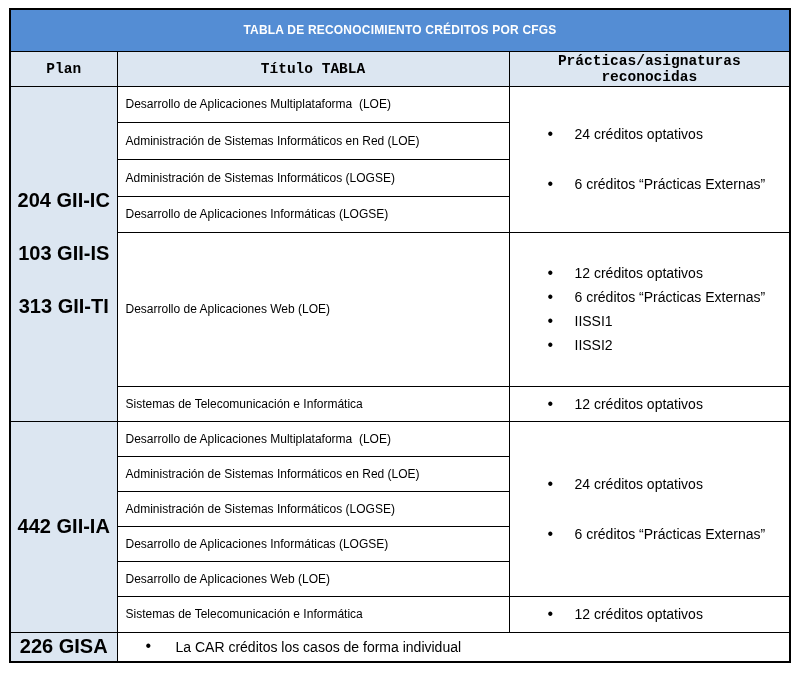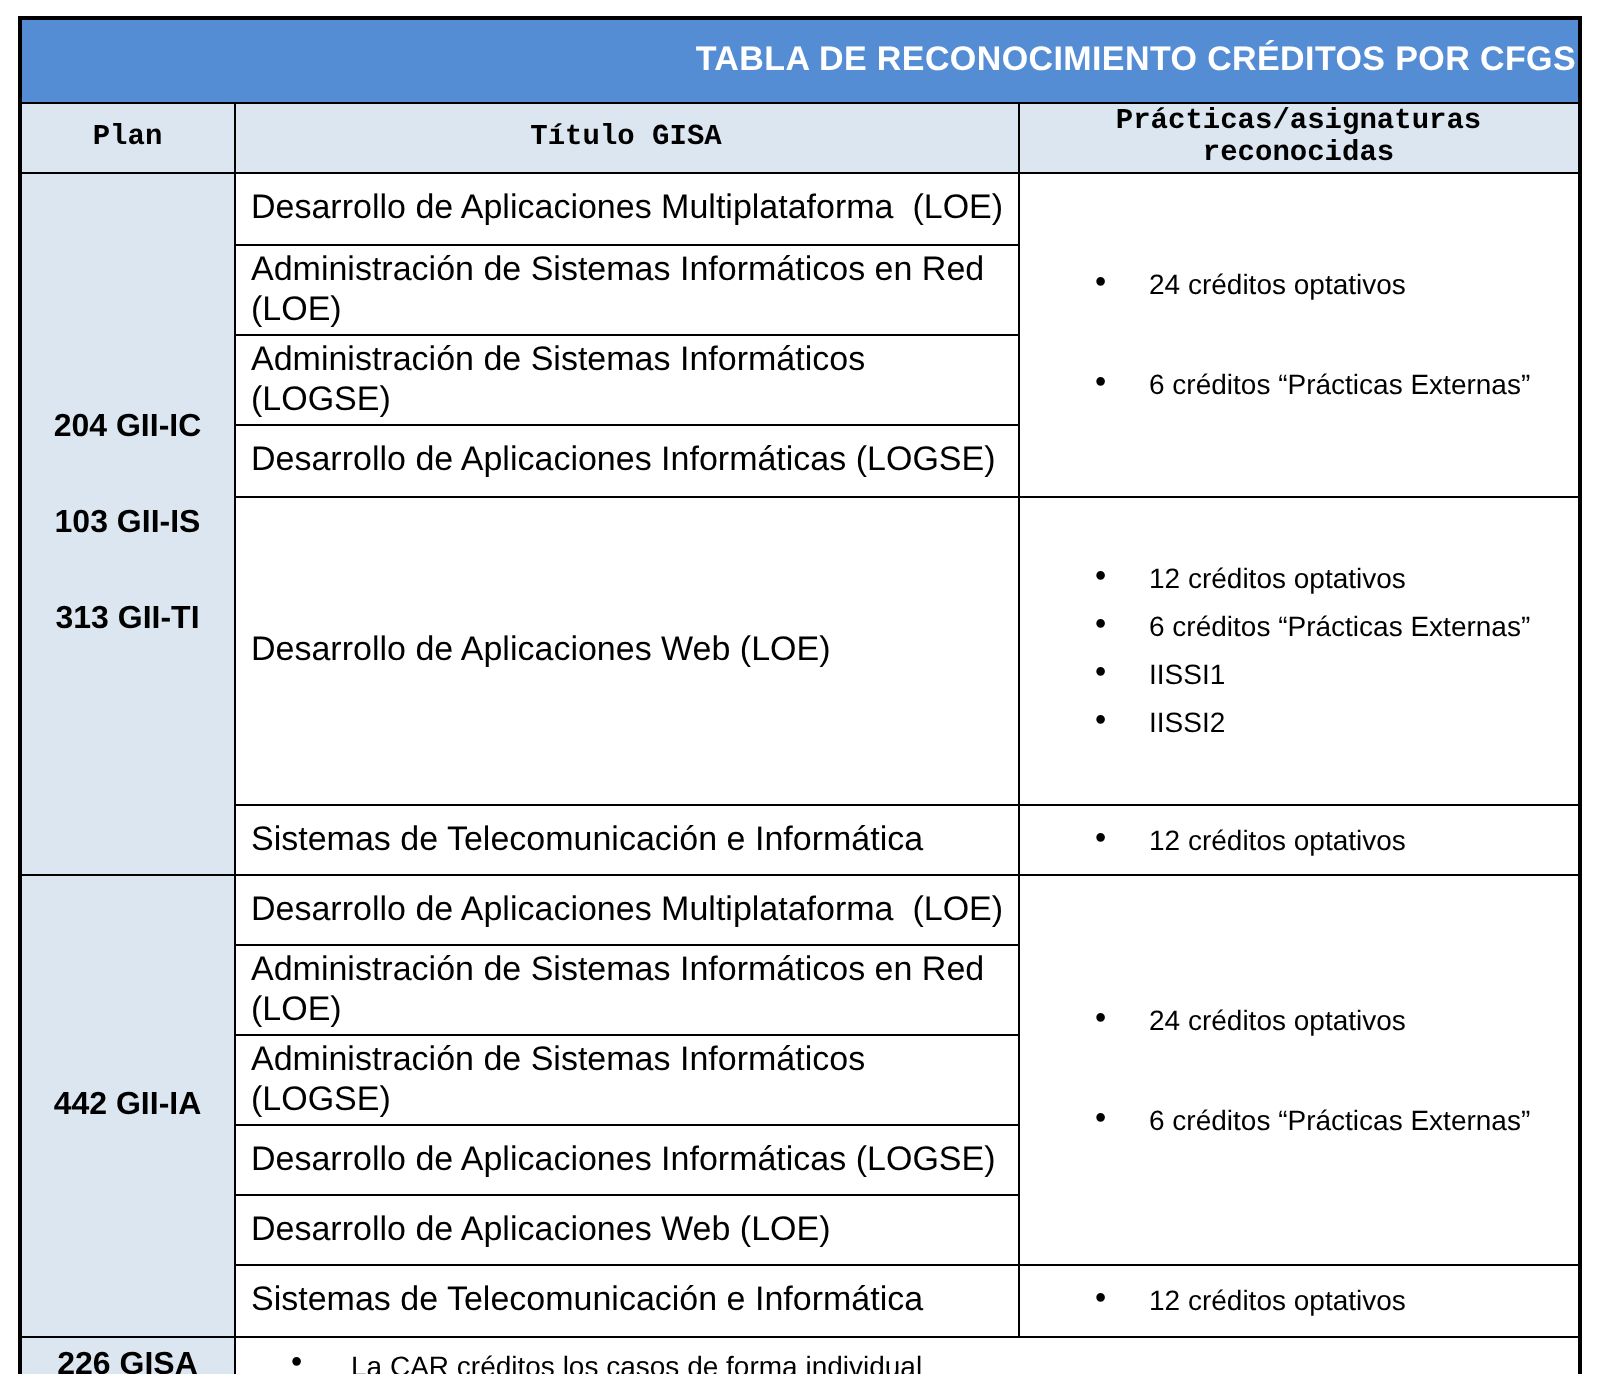--- a/index.html
+++ b/index.html
@@ -42,45 +42,45 @@
   tr.h-web{height:154px;}
   tr.h-sist{height:35px;}
   tr.h-s2{height:35px;}
   tr.h-s2sist{height:36px;}
   tr.h-gisa{height:30px;}
 
   td.title-band{
     background:var(--title-bg);
     color:var(--title-text);
     font-weight:bold;
-    font-size:17px;
-    text-align:right;
+    font-size:12px;
+    text-align:center;
     letter-spacing:.2px;
   }
   td.th{
     background:var(--header-bg);
     font-weight:bold;
     font-size:14.5px;
     text-align:center;
   }
   td.plan-cell{
     background:var(--plan-bg);
     font-weight:bold;
-    font-size:16px;
+    font-size:20px;
     text-align:center;
   }
   .plan-stack{
     display:flex;
     flex-direction:column;
     align-items:center;
     justify-content:center;
     gap:30px;
   }
   td.cfgs-cell{
-    font-size:17px;
+    font-size:12px;
     padding:2px 6px 2px 8px;
     white-space:pre-wrap;
   }
   td.credits-cell, td.note-cell{
     font-size:14px;
     padding:4px 4px;
   }
   ul.bullets{
     list-style:none;
     margin:0;
@@ -128,21 +128,21 @@
       <col class="c-creditos">
     </colgroup>
 
     <tbody>
         <tr class="h-title">
       <td colspan="3" class="title-band">TABLA DE RECONOCIMIENTO CRÉDITOS POR CFGS</td>
     </tr>
 
     <tr class="h-header">
       <td class="th">Plan</td>
-      <td class="th">Título GISA</td>
+      <td class="th">Título TABLA</td>
       <td class="th">Prácticas/asignaturas reconocidas</td>
     </tr>
 
     <tr class="h-std">
       <td rowspan="6" class="plan-cell">
         <div class="plan-stack">
               <div>204 GII-IC</div>
               <div>103 GII-IS</div>
               <div>313 GII-TI</div>
             </div>

